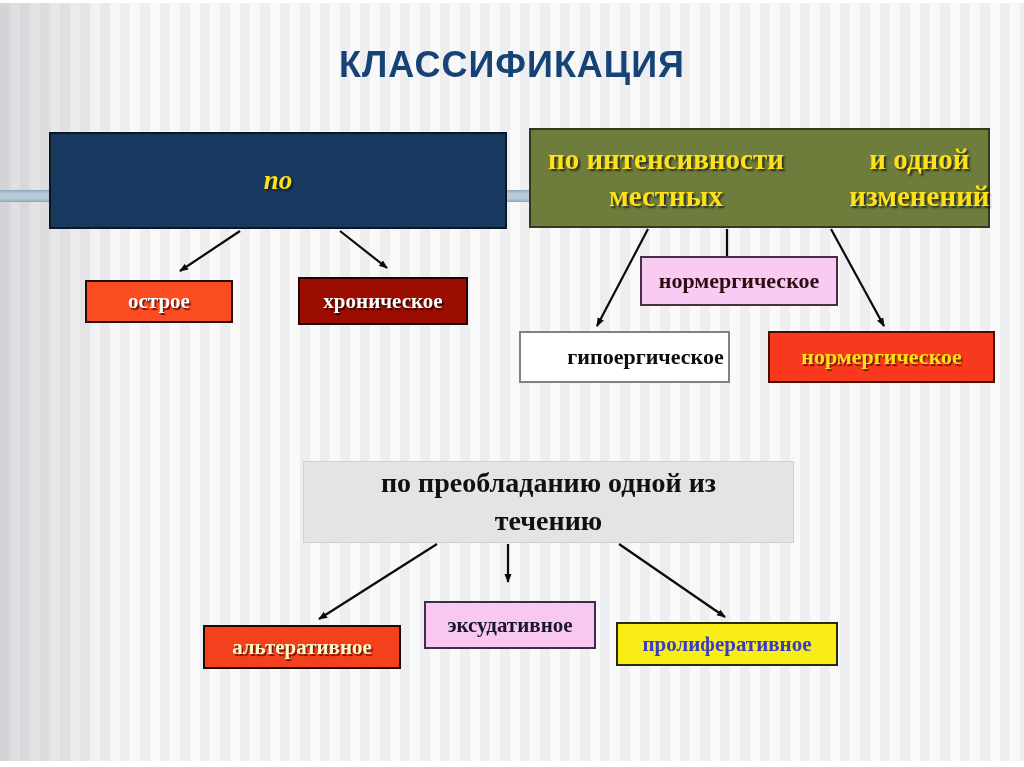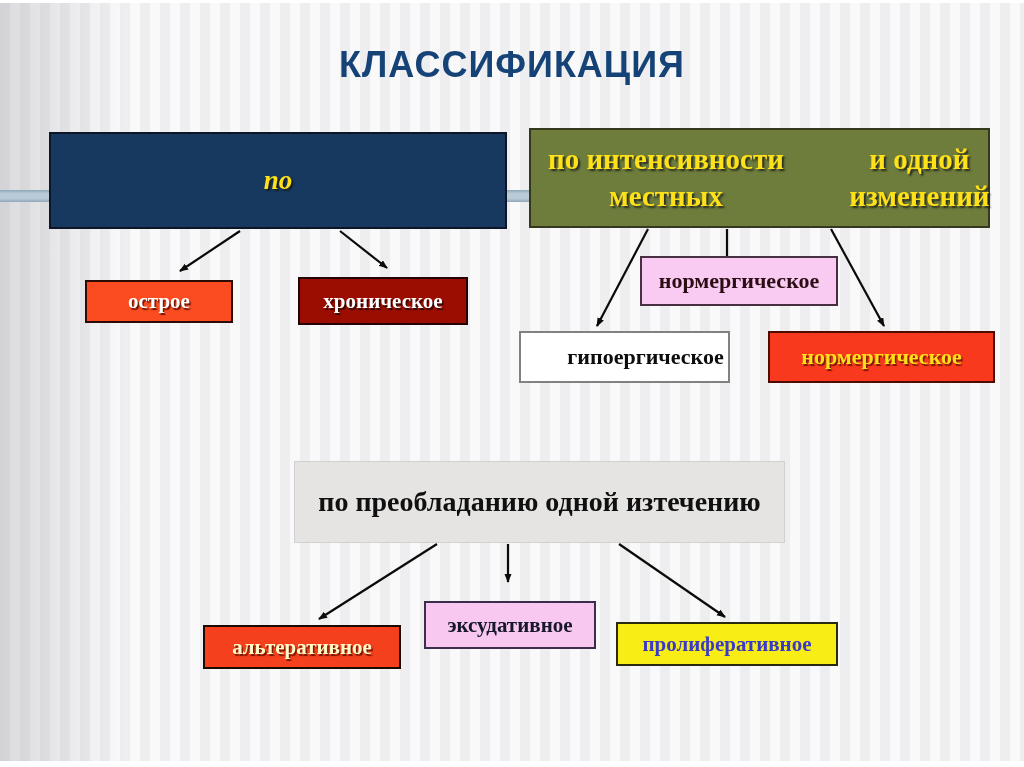--- a/index.html
+++ b/index.html
@@ -41,23 +41,23 @@
   .hdr-navy .l2{font-size:31px;line-height:33px;}
   .hdr-olive{
     left:529px;top:128px;width:461px;height:100px;
     background:var(--olive-box,#6E7D3C);border:2px solid #34391d;
     flex-direction:row;justify-content:space-between;
     color:var(--yellow-text,#FFE11A);text-shadow:2px 2px 2px rgba(25,25,25,.8);
   }
   .hdr-olive .l1{font-size:29px;line-height:37px;}
   .hdr-olive .l2{font-size:29px;line-height:37px;transform:translateX(25px);}
   .hdr-stage{
-    left:294px;top:461px;width:491px;height:82px;
+    left:303px;top:461px;width:491px;height:82px;
     background:var(--stage-box,#E5E4E2);border:1px solid #d2d1cf;
-    justify-content:center;
+    flex-direction:column;justify-content:center;
     color:#101010;font-size:28px;line-height:38px;
   }
   .leaf{font-size:21px;}
   .b-acute{left:85px;top:280px;width:148px;height:43px;
     background:var(--acute-bg,#FA4B21);border:2px solid #2a0c04;
     color:#ffffff;text-shadow:1.5px 1.5px 1px rgba(90,15,0,.9);}
   .b-chronic{left:298px;top:277px;width:170px;height:48px;
     background:var(--chronic-bg,#9B0D00);border:2px solid #230301;
     color:#ffffff;text-shadow:1.5px 1.5px 1px rgba(35,5,0,.9);}
   .b-norm{left:640px;top:256px;width:198px;height:50px;font-size:22px;

